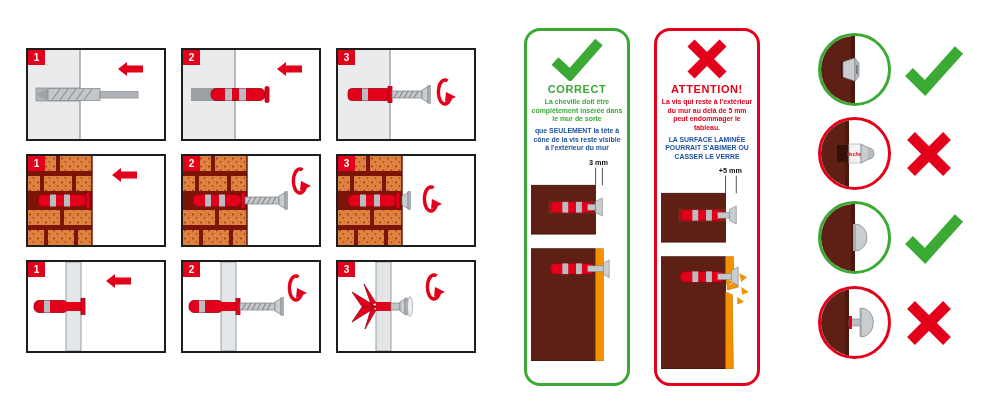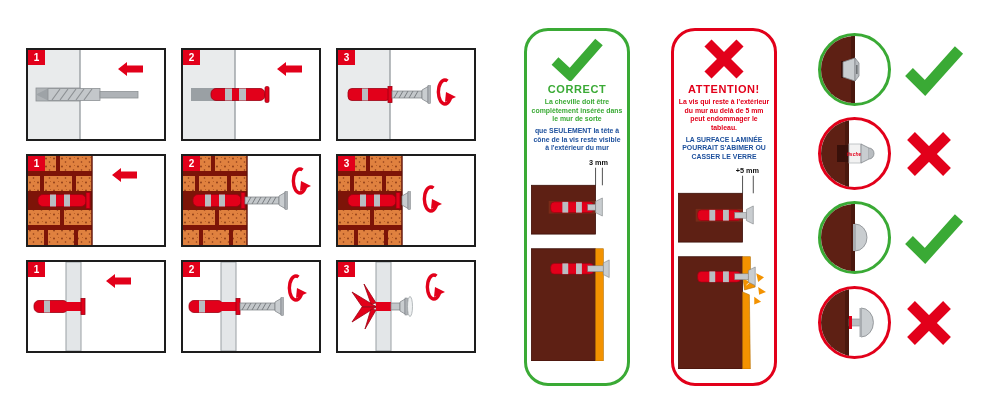--- a/index.html
+++ b/index.html
@@ -6,24 +6,24 @@
   body { font-family:"Liberation Sans", sans-serif; background:#fff; }
   .sheet { position:relative; width:1000px; height:413px; background:#fff; overflow:hidden; }
 
   
   .panel { position:absolute; width:140px; height:93px; border:2px solid #1d1d1d; background:#fff; }
   .panel svg.art { position:absolute; left:0; top:0; width:136px; height:89px; display:block; }
   .badge { position:absolute; top:0; left:0; width:17px; height:15px; background:#e2001a; color:#fff;
            font-size:10px; font-weight:bold; display:flex; align-items:center; justify-content:center; z-index:2; }
 
   
-  .card { position:absolute; top:28px; width:106px; height:358px; background:#fff; border-radius:24px;
+  .card { position:absolute; top:28px; width:106px; height:358px; background:#fff; border-radius:16px;
           padding:6px 4px; text-align:center; }
   .card.correct { left:524px; border:3px solid #3aaa35; }
-  .card.attention { left:671px; border:3px solid #e2001a; }
+  .card.attention { left:654px; border:3px solid #e2001a; }
   .card-icon { display:block; margin:0 auto; }
   .card-title { font-size:11px; font-weight:bold; letter-spacing:0.6px; margin-top:2px; }
   .correct .card-title { color:#3aaa35; }
   .attention .card-title { color:#e2001a; }
   .card-body { font-size:6.9px; line-height:1.25; font-weight:bold; margin-top:3px; }
   .body-green { color:#3aaa35; }
   .body-red { color:#e2001a; }
   .body-blue { color:#1c4f9c; }
   .card-diagram { display:block; margin:3px auto 0; }
 

